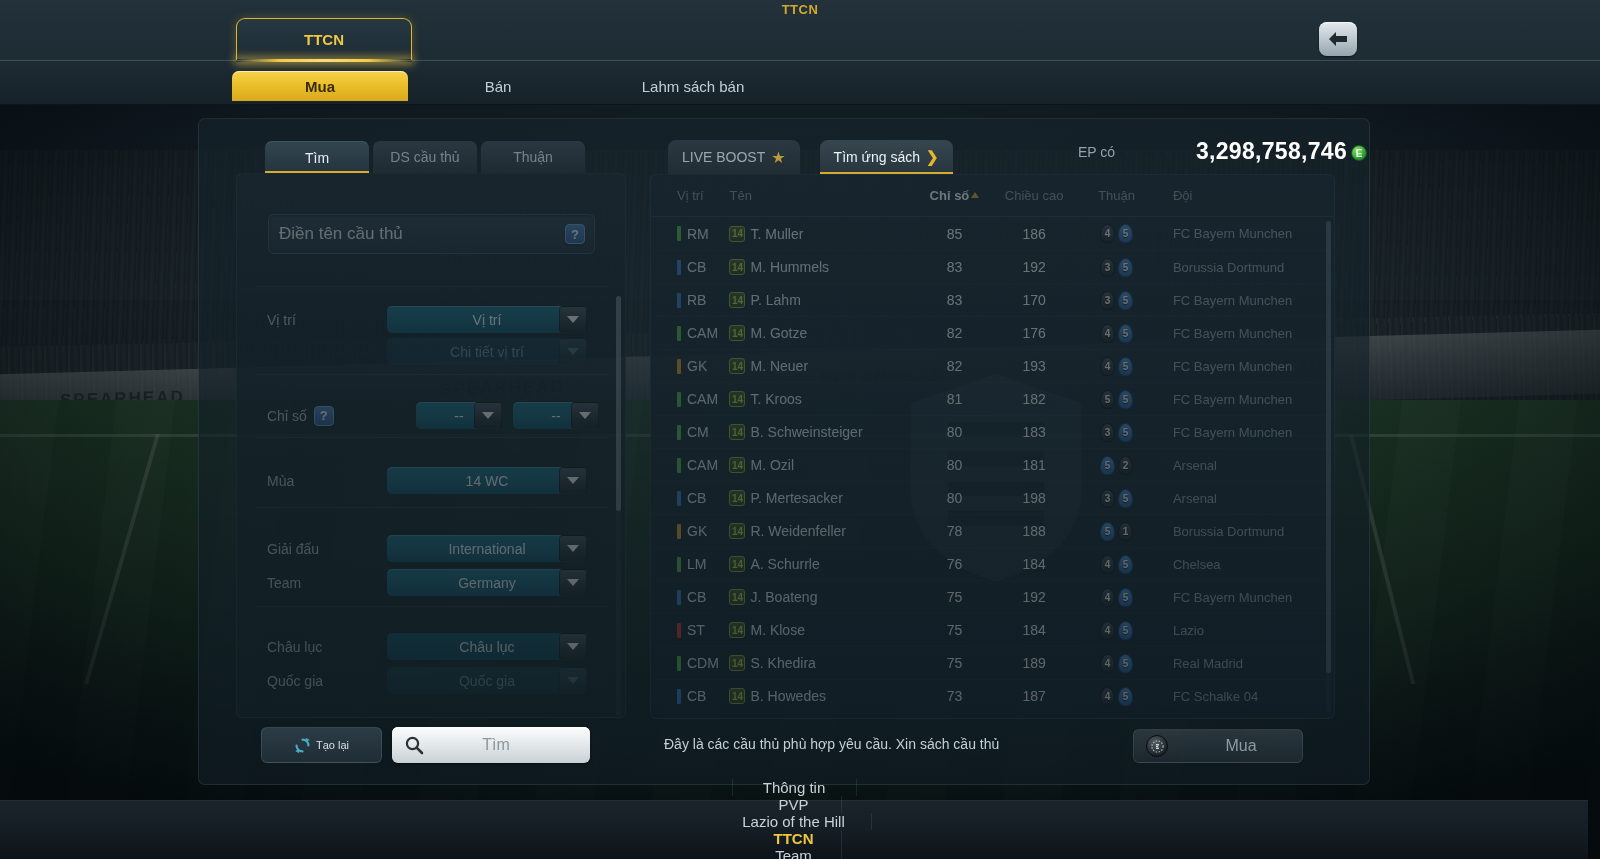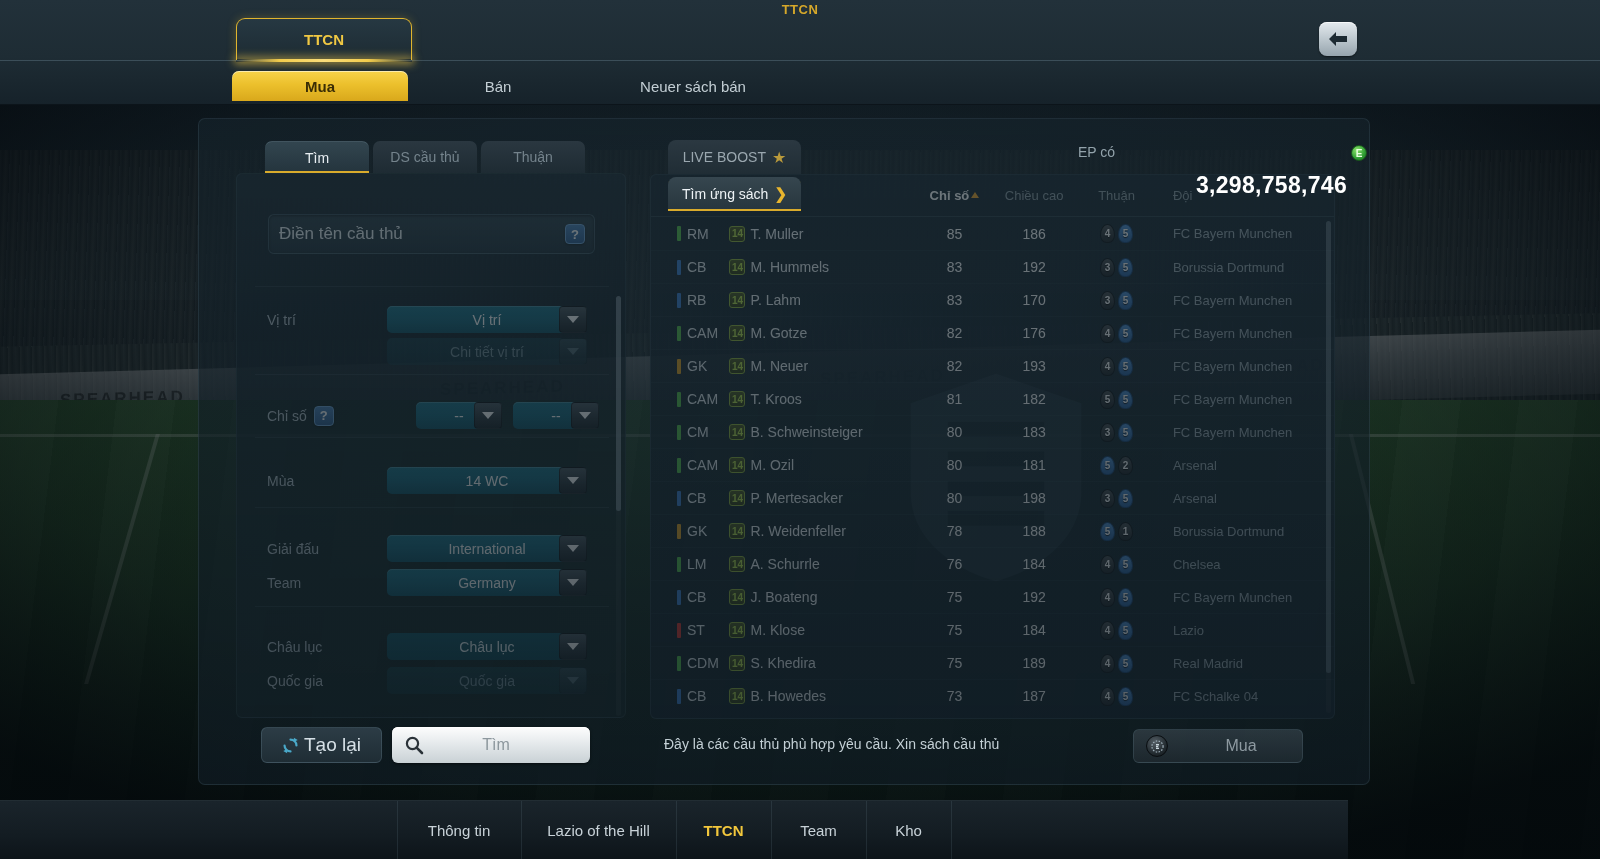--- a/index.html
+++ b/index.html
@@ -215,51 +215,51 @@
     background: rgba(200,220,230,.42); border-radius: 3px; display: block;
   }
 
   
   .btn-reset {
     position: absolute; left: 261px; top: 727px; width: 121px; height: 36px;
     border-radius: 6px;
     background: linear-gradient(180deg, #2c3c46 0%, #1f2d35 100%);
     border: 1px solid rgba(130,165,180,.22);
     display: flex; align-items: center; justify-content: center; gap: 5px;
-    color: #d6e0e6; font-size: 19px;
+    color: #d6e0e6; font-size: 11px;
     z-index: 18;
   }
   .btn-find {
     position: absolute; left: 392px; top: 727px; width: 198px; height: 36px;
     border-radius: 6px;
     background: linear-gradient(180deg, #fdfdfd 0%, #e8ecee 40%, #c9d1d5 100%);
     box-shadow: 0 1px 3px rgba(0,0,0,.5), inset 0 1px 0 #fff;
     display: flex; align-items: center;
     z-index: 18;
   }
   .btn-find .lbl { flex: 1; text-align: center; color: #8c979d; font-size: 16px; padding-right: 22px; }
 
   
-  .right-tabs { position: absolute; left: 668px; top: 140px; display: flex; gap: 3px; z-index: 18; flex-direction: column; }
+  .right-tabs { position: absolute; left: 668px; top: 140px; display: flex; gap: 20px; z-index: 18; }
   .rtab {
     height: 34px; border-radius: 8px 8px 0 0;
     display: flex; align-items: center; justify-content: center; gap: 6px;
     padding: 0 14px; font-size: 14px;
   }
   .rtab.off {
     background: linear-gradient(180deg, #2b3841 0%, #202d35 100%);
     color: #9aa7af;
   }
   .rtab.on {
     background: linear-gradient(180deg, #36464f 0%, #27353d 100%);
     color: #eef3f6;
     box-shadow: inset 0 -2px 0 #d9ab2c;
   }
   .ep-label { position: absolute; left: 1078px; top: 144px; color: #93a3ab; font-size: 14px; z-index: 18; }
-  .ep-value { position: absolute; right: 253px; top: 138px; color: #fff; font-size: 23px; font-weight: bold; letter-spacing: .3px; z-index: 18; text-align: right; margin-top: 34px;}
+  .ep-value { position: absolute; right: 253px; top: 138px; color: #fff; font-size: 23px; font-weight: bold; letter-spacing: .3px; z-index: 18; text-align: right;}
   .ep-coin {
     position: absolute; right: 233px; top: 145px; width: 16px; height: 16px; border-radius: 50%;
     background: radial-gradient(circle at 35% 30%, #8be36b, #2f9e33 60%, #1d6b22);
     border: 1px solid #1a5a1d;
     color: #e9ffe2; font-size: 10px; font-weight: bold;
     display: flex; align-items: center; justify-content: center; z-index: 18;
   }
 
   .right-card {
     position: absolute; left: 650px; top: 174px; width: 685px; height: 545px;
@@ -347,25 +347,26 @@
   .buy-coin {
     width: 22px; height: 22px; border-radius: 50%;
     background: radial-gradient(circle at 40% 32%, #555f66, #20282d 65%, #0e1316);
     border: 1px solid #0a0e11;
     display: flex; align-items: center; justify-content: center;
   }
   .buy-lbl { flex: 1; text-align: center; color: #8e9aa1; font-size: 16px; }
 
   
   .botnav {
-    position: absolute; left: 0; bottom: 0; width: 1348px; height: 59px;
+    position: absolute; left: 0; bottom: 0; width: 1588px; height: 59px;
     background: linear-gradient(180deg, #1a242b 0%, #131c22 60%, #0d1419 100%);
     border-top: 1px solid rgba(150,180,195,.16);
     display: flex; align-items: center; justify-content: center;
     z-index: 25;
+    flex-direction: column;
   }
   .navitem {
     height: 59px; display: flex; align-items: center; justify-content: center;
     color: #c8d2d8; font-size: 15px;
     border-right: 1px solid rgba(150,180,195,.13);
   }
   .navitem:first-child { border-left: 1px solid rgba(150,180,195,.13); }
   .navitem.active { color: #f2c73c; font-weight: bold; }
 </style>
 </head>
@@ -400,21 +401,21 @@
     <div class="ttcn-underline"></div>
 
     <div class="subtabs" id="market-tabs">
         <div class="subtab w1 active">
           <span>Mua</span>
         </div>
         <div class="subtab w2">
           <span>Bán</span>
         </div>
         <div class="subtab w3">
-          <span>Neuer sách bán</span>
+          <span>Lahm sách bán</span>
         </div>
       </div>
 
     <div class="back-btn">
       <svg width="22" height="16" viewBox="0 0 22 16">
         <path d="M9 1 L2 8 L9 15 L9 11 L20 11 L20 5 L9 5 Z" fill="#1d2a32"></path>
       </svg>
     </div>
   </div>
 
@@ -938,20 +939,23 @@
         </svg>
       </div>
     </div>
     <span class="buy-lbl">Mua</span>
   </div>
 
   <div class="botnav" id="bottom-nav">
       <div class="navitem" style="width: 125px;">
         <span>Thông tin</span>
       </div>
+      <div class="navitem" style="width: 95px;">
+        <span>PVP</span>
+      </div>
       <div class="navitem" style="width: 155px;">
         <span>Lazio of the Hill</span>
       </div>
       <div class="navitem active" style="width: 95px;">
         <span>TTCN</span>
       </div>
       <div class="navitem" style="width: 95px;">
         <span>Team</span>
       </div>
       <div class="navitem" style="width: 85px;">

